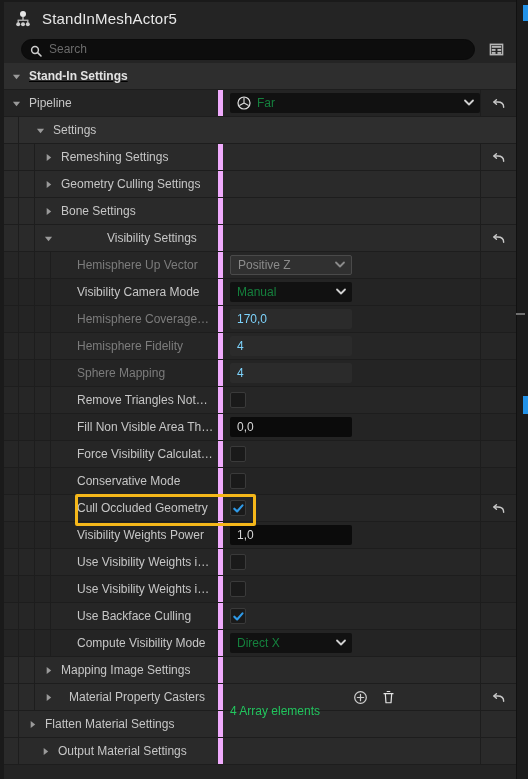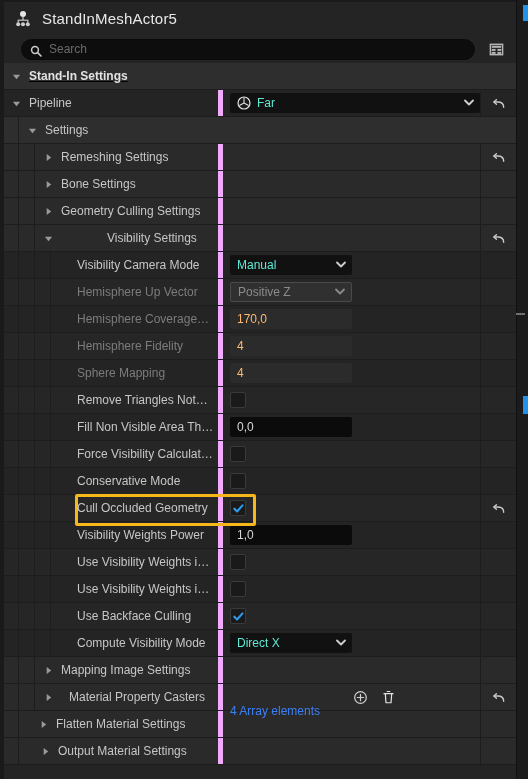--- a/index.html
+++ b/index.html
@@ -134,45 +134,45 @@
     background: #111111;
     border-radius: 2px;
     display:flex; align-items:center;
     padding: 0 5px 0 7px;
     justify-content: space-between;
   }
   .combo.disabled {
     background: #303030;
     border: 1px solid #4a4a4a;
   }
-  .combo .cv { color:#5eead4; font-size: 12px; }
+  .combo .cv { color:#15803d; font-size: 12px; }
   .combo.disabled .cv { color:#8b8b8b; }
   .combo.wide { width: 250px; }
 
   .numfield {
     width: 122px; height: 20px;
     background: #0b0b0b;
     border-radius: 2px;
     display:flex; align-items:center;
     padding-left: 7px;
   }
   .numfield.disabled { background: #2b2b2b; }
   .numfield .nv { color:#d7d7d7; font-size: 12px; }
-  .numfield.disabled .nv { color:#fdba74; }
+  .numfield.disabled .nv { color:#7dd3fc; }
 
   .checkbox {
     width: 16px; height: 16px;
     background: #1a1a1a;
     border: 1px solid #3a3a3a;
     border-radius: 2px;
     display:flex; align-items:center; justify-content:center;
   }
   .checkbox.on { background:#1a1a1a; border-color:#3a3a3a; }
 
-  .arraytext { color:#3b82f6; font-size:12px;margin-top:28px; }
+  .arraytext { color:#22c55e; font-size:12px;margin-top:28px; }
   .iconbtn { width:16px; height:16px; display:flex; align-items:center; justify-content:center; }
 
   .globe { width: 14px; height: 14px; flex:0 0 auto; }
   .combo-left { display:flex; align-items:center; gap: 6px; overflow:hidden; }
 
   
   .highlight {
     position: absolute;
     border: 3px solid #f5b71a;
     border-radius: 2px;
@@ -277,21 +277,21 @@
                 <path d="M13.5,12 C13.5,8.4 11.2,6.4 7.2,6.4 L3.4,6.4" fill="none" stroke="#c9c9c9" stroke-width="1.5" stroke-linecap="round"></path>
                 <path d="M5.8,3.9 L3.0,6.4 L5.8,8.9" fill="none" stroke="#c9c9c9" stroke-width="1.5" stroke-linecap="round" stroke-linejoin="round"></path>
               </svg>
             </div>
           </div>
         </div>
         <div class="row cat">
           <div class="guides">
             <i style="left: 14px;"></i>
           </div>
-          <div class="namecell" style="padding-left: 21px;">
+          <div class="namecell" style="padding-left: 29px;">
             <div class="tw">
               <svg viewBox="0 0 10 10" width="9" height="9">
                 <path fill="#9a9a9a" d="M1,3 L9,3 L5,8 Z"></path>
               </svg>
             </div>
             <span class="label" style="margin-left: 5px;">Settings</span>
           </div>
         </div>
         <div class="row sub">
           <div class="guides">
@@ -320,37 +320,37 @@
           <div class="guides">
             <i style="left: 14px;"></i>
             <i style="left: 30px;"></i>
           </div>
           <div class="namecell" style="padding-left: 37px;">
             <div class="tw">
               <svg viewBox="0 0 10 10" width="9" height="9">
                 <path fill="#9a9a9a" d="M3,1 L8,5 L3,9 Z"></path>
               </svg>
             </div>
+            <span class="label" style="margin-left: 5px;">Geometry Culling Settings</span>
+          </div>
+          <div class="valcell"></div>
+          <div class="resetcell"></div>
+        </div>
+        <div class="row sub">
+          <div class="guides">
+            <i style="left: 14px;"></i>
+            <i style="left: 30px;"></i>
+          </div>
+          <div class="namecell" style="padding-left: 37px;">
+            <div class="tw">
+              <svg viewBox="0 0 10 10" width="9" height="9">
+                <path fill="#9a9a9a" d="M3,1 L8,5 L3,9 Z"></path>
+              </svg>
+            </div>
             <span class="label" style="margin-left: 5px;">Bone Settings</span>
-          </div>
-          <div class="valcell"></div>
-          <div class="resetcell"></div>
-        </div>
-        <div class="row sub">
-          <div class="guides">
-            <i style="left: 14px;"></i>
-            <i style="left: 30px;"></i>
-          </div>
-          <div class="namecell" style="padding-left: 37px;">
-            <div class="tw">
-              <svg viewBox="0 0 10 10" width="9" height="9">
-                <path fill="#9a9a9a" d="M3,1 L8,5 L3,9 Z"></path>
-              </svg>
-            </div>
-            <span class="label" style="margin-left: 5px;">Geometry Culling Settings</span>
           </div>
           <div class="valcell"></div>
           <div class="resetcell"></div>
         </div>
         <div class="row sub">
           <div class="guides">
             <i style="left: 14px;"></i>
             <i style="left: 30px;"></i>
           </div>
           <div class="namecell" style="padding-left: 37px; gap: 46px;">
@@ -363,20 +363,42 @@
           </div>
           <div class="valcell"></div>
           <div class="resetcell">
             <div class="iconbtn">
               <svg viewBox="0 0 16 16" width="15" height="15">
                 <path d="M13.5,12 C13.5,8.4 11.2,6.4 7.2,6.4 L3.4,6.4" fill="none" stroke="#c9c9c9" stroke-width="1.5" stroke-linecap="round"></path>
                 <path d="M5.8,3.9 L3.0,6.4 L5.8,8.9" fill="none" stroke="#c9c9c9" stroke-width="1.5" stroke-linecap="round" stroke-linejoin="round"></path>
               </svg>
             </div>
           </div>
+        </div>
+        <div class="row leaf">
+          <div class="guides">
+            <i style="left: 14px;"></i>
+            <i style="left: 30px;"></i>
+            <i style="left: 46px;"></i>
+          </div>
+          <div class="namecell" style="padding-left: 53px;">
+            <div class="tw"></div>
+            <span class="label dim" style="margin-left: 5px;">Hemisphere Up Vector</span>
+          </div>
+          <div class="valcell">
+            <div class="combo disabled">
+              <div class="combo-left">
+                <span class="cv">Positive Z</span>
+              </div>
+              <span><svg viewBox="0 0 12 12" width="12" height="12">
+                  <path fill="none" stroke="#8b8b8b" stroke-width="1.8" stroke-linecap="round" stroke-linejoin="round" d="M2,4.5 L6,8.5 L10,4.5"></path>
+                </svg></span>
+            </div>
+          </div>
+          <div class="resetcell"></div>
         </div>
         <div class="row leaf2">
           <div class="guides">
             <i style="left: 14px;"></i>
             <i style="left: 30px;"></i>
             <i style="left: 46px;"></i>
           </div>
           <div class="namecell" style="padding-left: 53px;">
             <div class="tw"></div>
             <span class="label" style="margin-left: 5px;">Visibility Camera Mode</span>
@@ -386,42 +408,20 @@
               <div class="combo-left">
                 <span class="cv">Manual</span>
               </div>
               <span><svg viewBox="0 0 12 12" width="12" height="12">
                   <path fill="none" stroke="#d0d0d0" stroke-width="1.8" stroke-linecap="round" stroke-linejoin="round" d="M2,4.5 L6,8.5 L10,4.5"></path>
                 </svg></span>
             </div>
           </div>
           <div class="resetcell"></div>
         </div>
-        <div class="row leaf">
-          <div class="guides">
-            <i style="left: 14px;"></i>
-            <i style="left: 30px;"></i>
-            <i style="left: 46px;"></i>
-          </div>
-          <div class="namecell" style="padding-left: 53px;">
-            <div class="tw"></div>
-            <span class="label dim" style="margin-left: 5px;">Hemisphere Up Vector</span>
-          </div>
-          <div class="valcell">
-            <div class="combo disabled">
-              <div class="combo-left">
-                <span class="cv">Positive Z</span>
-              </div>
-              <span><svg viewBox="0 0 12 12" width="12" height="12">
-                  <path fill="none" stroke="#8b8b8b" stroke-width="1.8" stroke-linecap="round" stroke-linejoin="round" d="M2,4.5 L6,8.5 L10,4.5"></path>
-                </svg></span>
-            </div>
-          </div>
-          <div class="resetcell"></div>
-        </div>
         <div class="row leaf2">
           <div class="guides">
             <i style="left: 14px;"></i>
             <i style="left: 30px;"></i>
             <i style="left: 46px;"></i>
           </div>
           <div class="namecell" style="padding-left: 53px;">
             <div class="tw"></div>
             <span class="label dim" style="margin-left: 5px;">Hemisphere Coverage…</span>
           </div>
@@ -691,21 +691,21 @@
                 <path d="M13.5,12 C13.5,8.4 11.2,6.4 7.2,6.4 L3.4,6.4" fill="none" stroke="#c9c9c9" stroke-width="1.5" stroke-linecap="round"></path>
                 <path d="M5.8,3.9 L3.0,6.4 L5.8,8.9" fill="none" stroke="#c9c9c9" stroke-width="1.5" stroke-linecap="round" stroke-linejoin="round"></path>
               </svg>
             </div>
           </div>
         </div>
         <div class="row sub">
           <div class="guides">
             <i style="left: 14px;"></i>
           </div>
-          <div class="namecell" style="padding-left: 32px;">
+          <div class="namecell" style="padding-left: 21px;">
             <div class="tw">
               <svg viewBox="0 0 10 10" width="9" height="9">
                 <path fill="#9a9a9a" d="M3,1 L8,5 L3,9 Z"></path>
               </svg>
             </div>
             <span class="label" style="margin-left: 5px;">Flatten Material Settings</span>
           </div>
           <div class="valcell"></div>
           <div class="resetcell"></div>
         </div>

